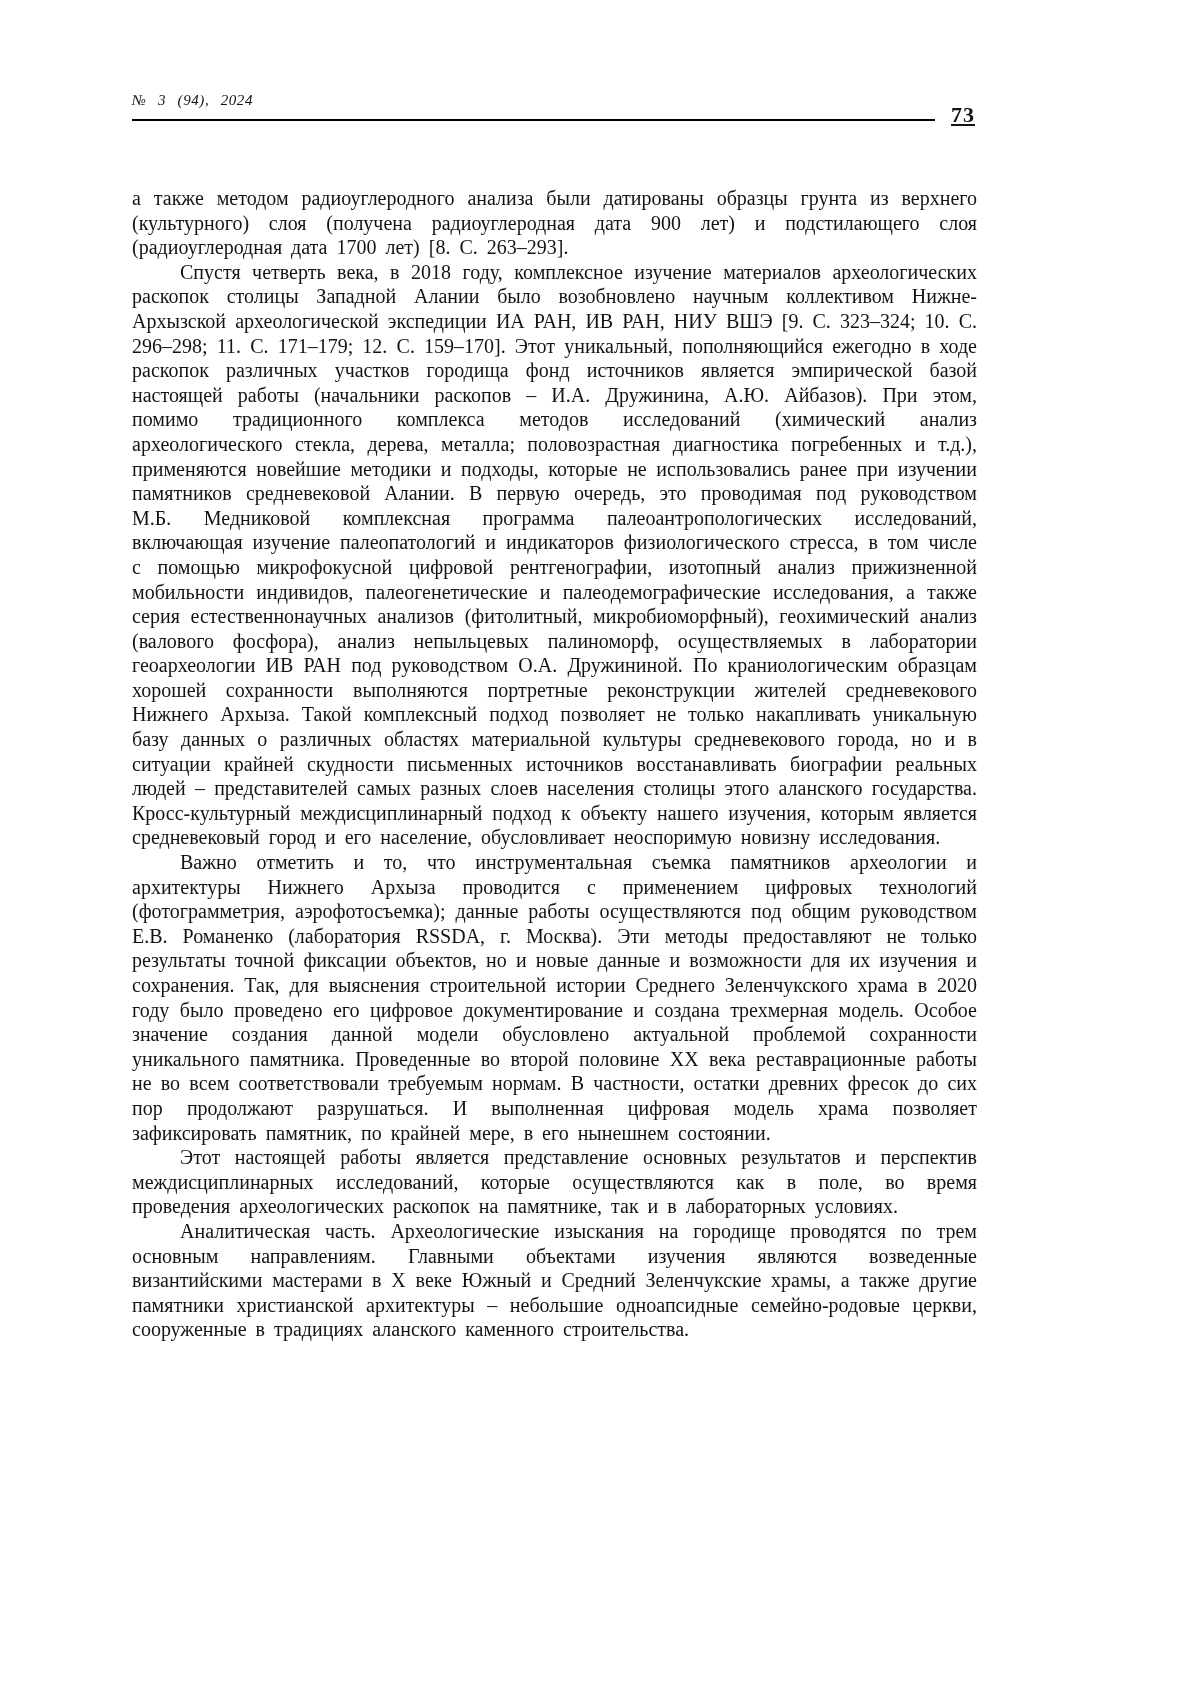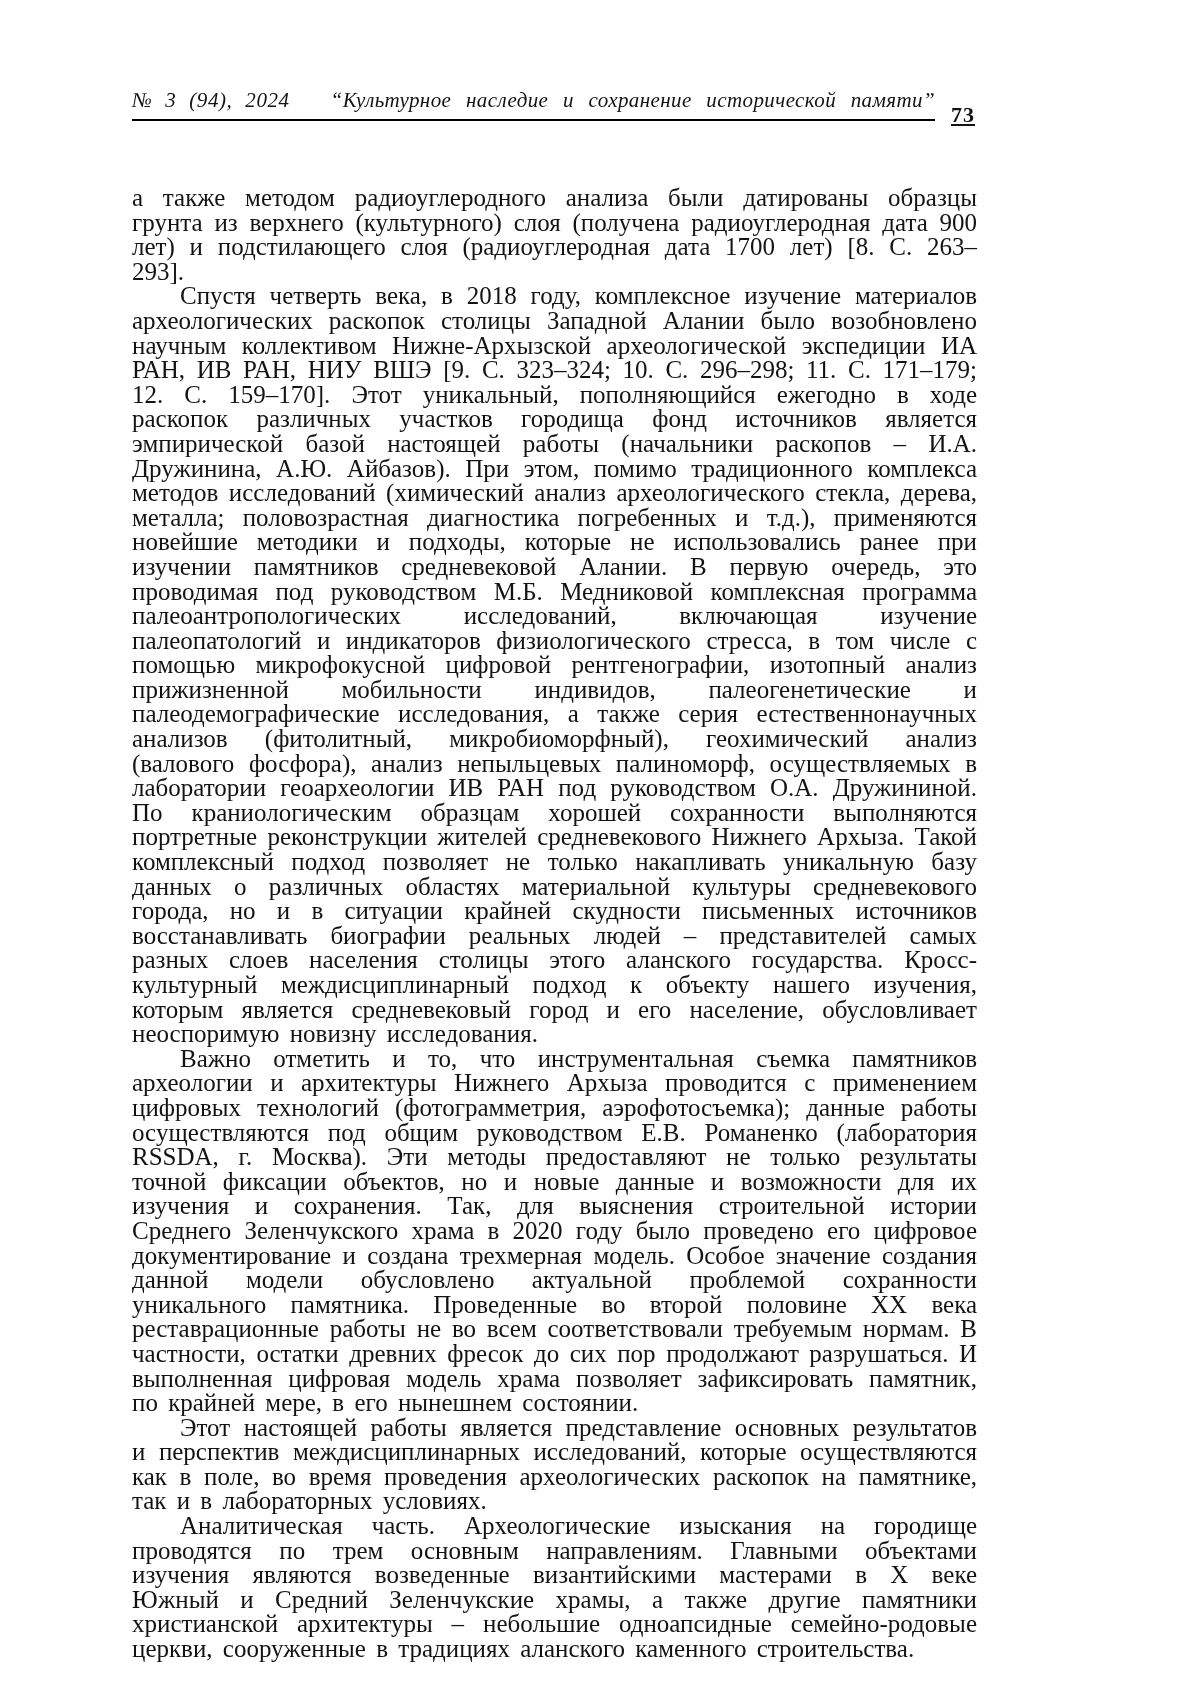--- a/index.html
+++ b/index.html
@@ -21,21 +21,21 @@
     padding: 88px 223px 60px 132px;
   }
   
   .page-header { display: flex; align-items: flex-start; }
   .head-main { width: 803px; }
   .head-row {
     display: flex;
     justify-content: space-between;
     align-items: baseline;
     font-style: italic;
-    font-size: 21px;
+    font-size: 15px;
     line-height: 24px;
     white-space: nowrap;
   }
   .issue { word-spacing: 7px; letter-spacing: 0.6px; }
   .journal { word-spacing: 9px; letter-spacing: 0.4px; }
   .rule {
     margin-top: 7px;
     height: 0;
     border-bottom: 2px solid #000;
   }
@@ -44,42 +44,41 @@
     font-size: 22px;
     line-height: 22px;
     margin-left: 16px;
     padding-top: 16px;
     letter-spacing: 1px;
     text-decoration: underline;
   }
   
   .article {
     margin-top: 60px;
-    font-size: 25px;
+    font-size: 20px;
     line-height: 24.6px;
     text-align: justify;
     word-spacing: 4px;
   }
   .article p {
     text-indent: 48px;
     margin: 0;
   }
   .article p.no-indent { text-indent: 0; }
   .it { }
 </style>
 </head>
 <body>
 
 <div class="page">
 
   <header class="page-header">
     <div class="head-main">
       <div class="head-row">
         <span class="issue">№ 3 (94), 2024</span>
-        <span class="journal">“Культурное наследие и сохранение исторической памяти”</span>
       </div>
       <div class="rule"></div>
     </div>
     <span class="pagenum">73</span>
   </header>
 
   <main class="article">
 
     <p class="no-indent"><span>а также методом радиоуглеродного анализа были датированы образцы грунта из верхнего (культурного) слоя (получена радиоуглеродная дата 900 лет) и подстилающего слоя (радиоуглеродная дата 1700 лет) [8. С. 263–293].</span></p>
 

